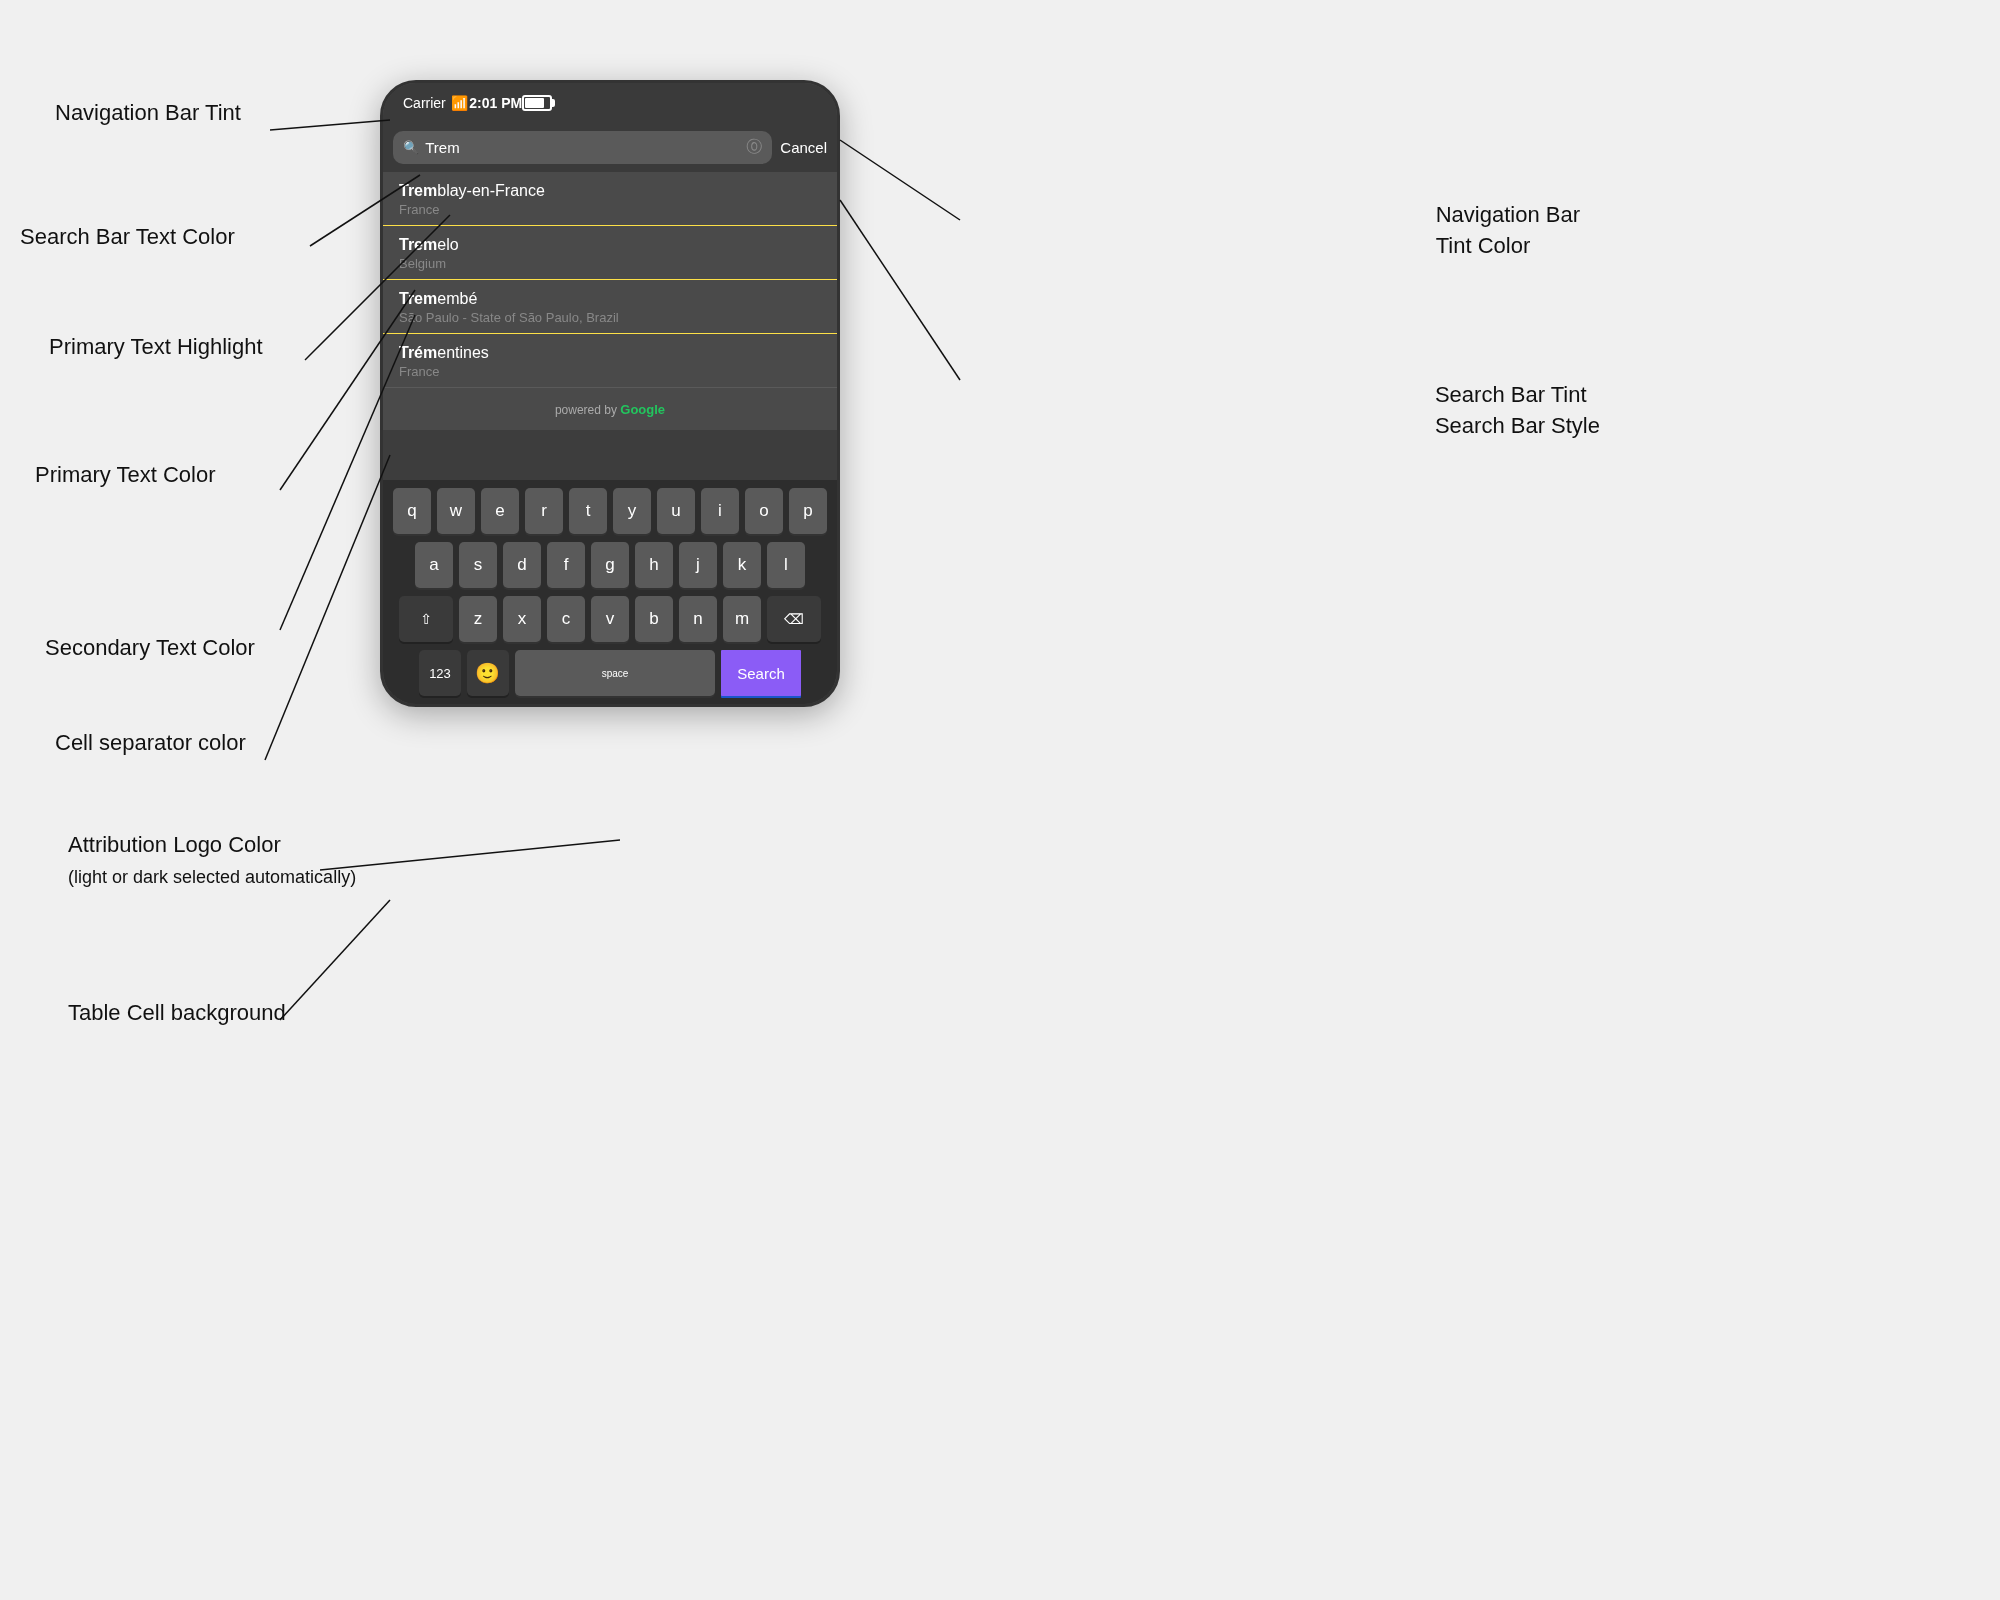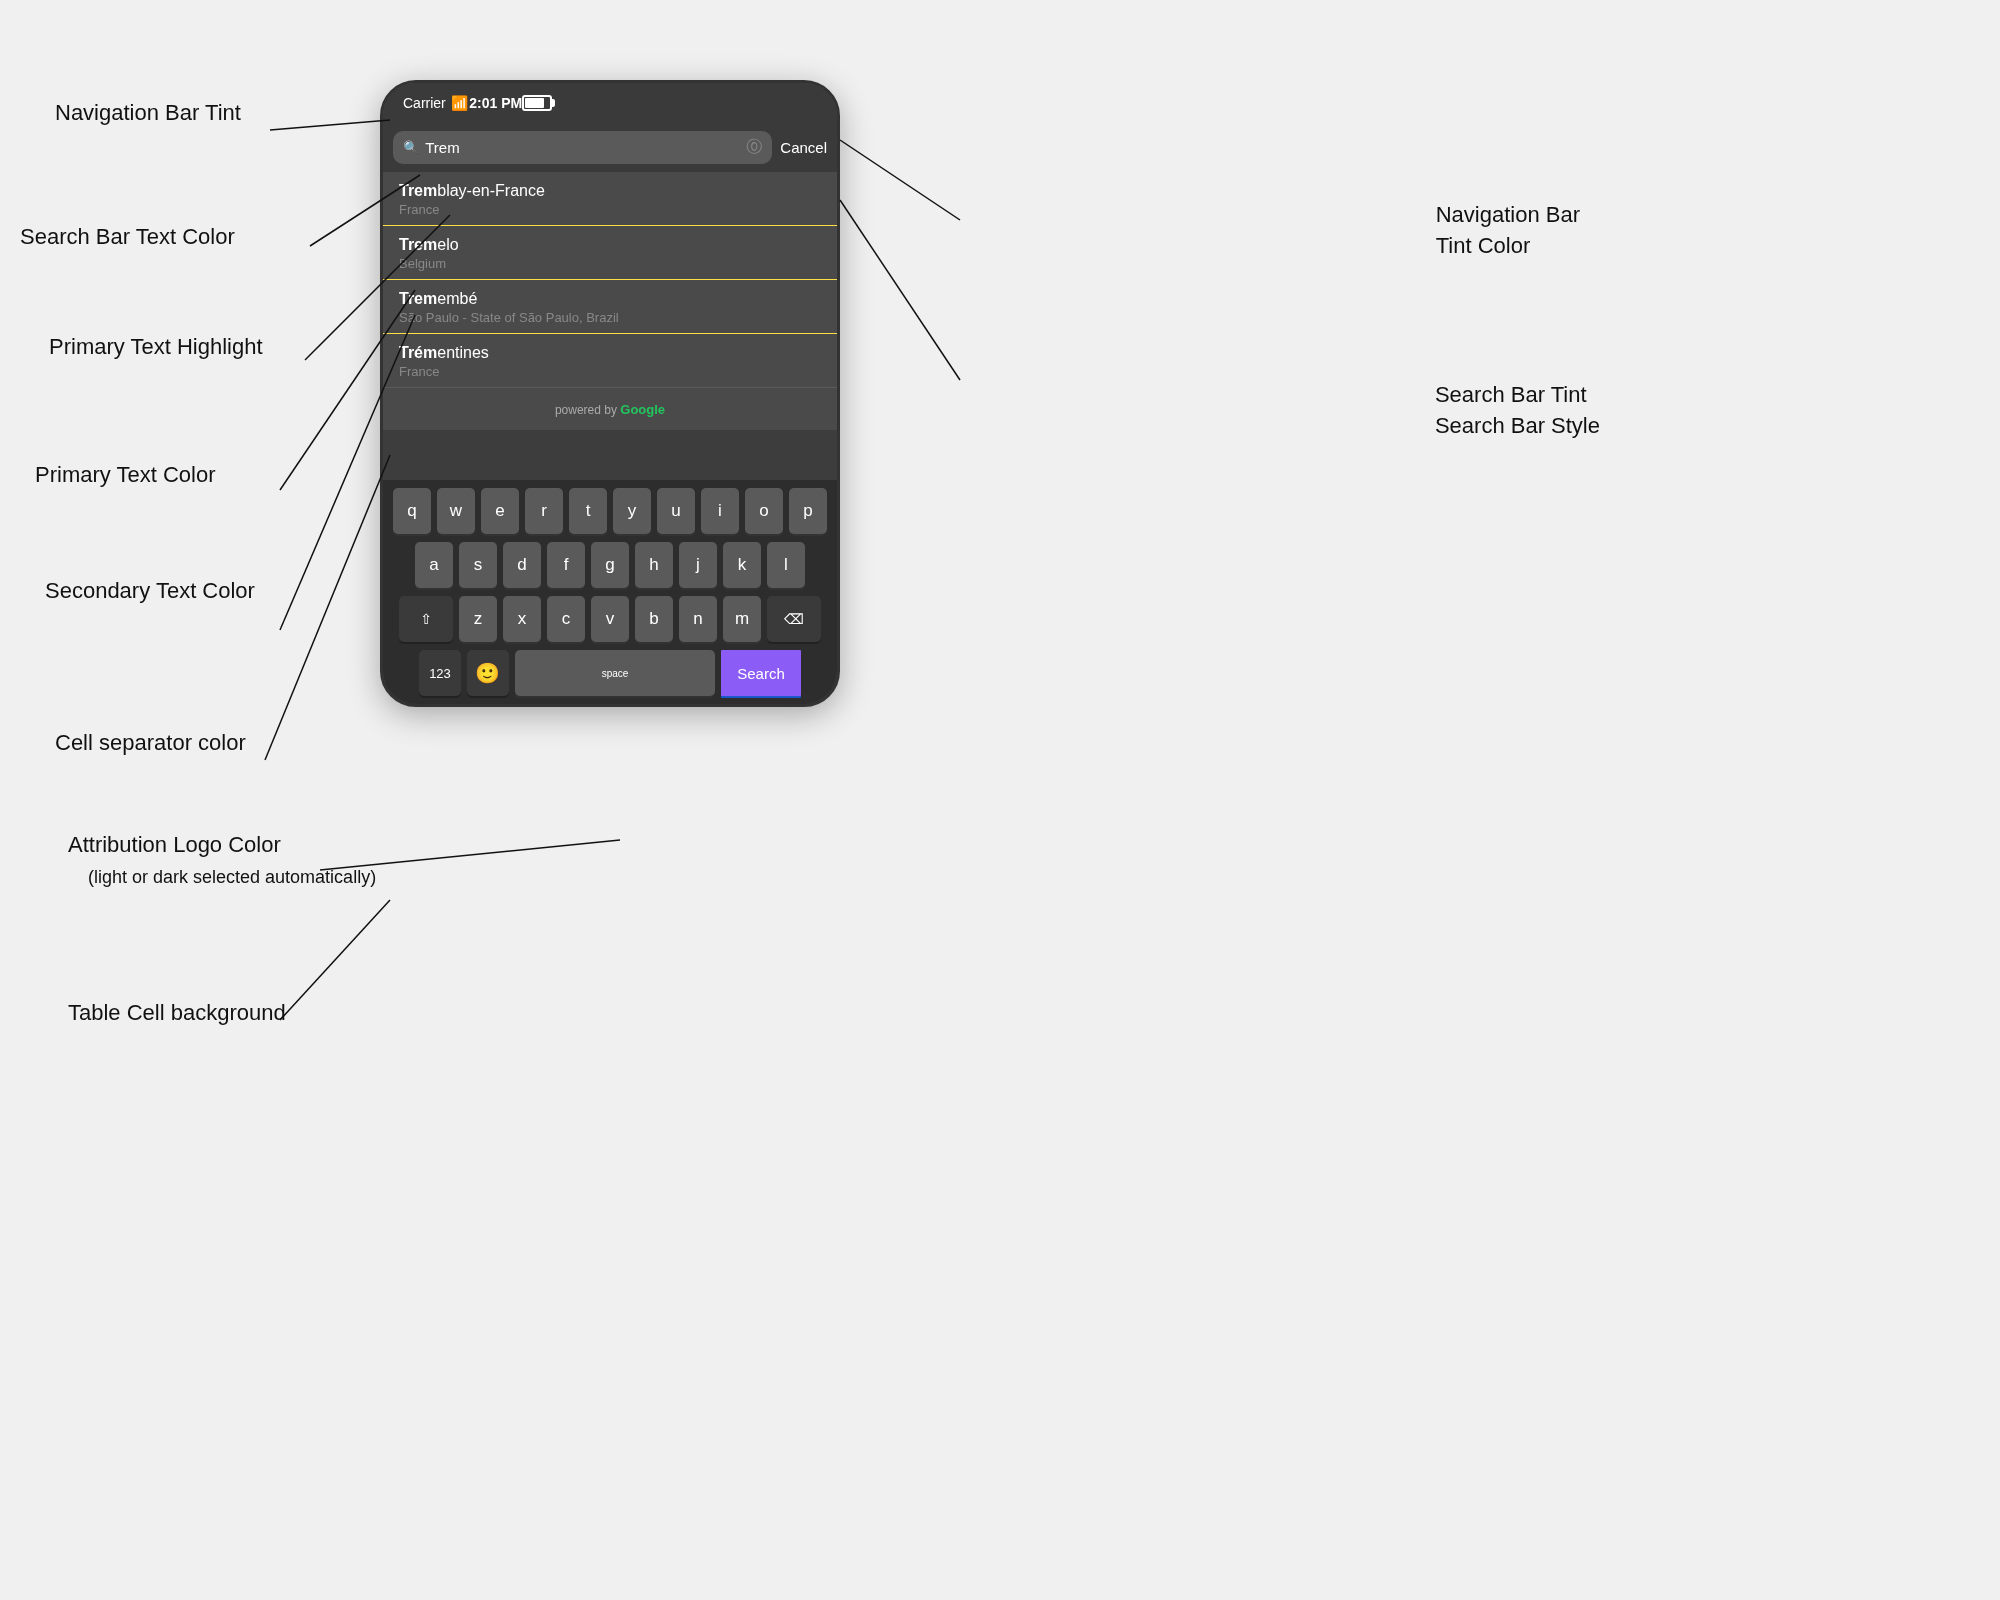--- a/index.html
+++ b/index.html
@@ -417,19 +417,19 @@
 
   <line x1="840" y1="140" x2="960" y2="220" stroke="#111" stroke-width="1.5"></line>
 
   <line x1="840" y1="200" x2="960" y2="380" stroke="#111" stroke-width="1.5"></line>
 </svg>
 
 <div class="annotation" style="left:55px; top:100px;">Navigation Bar Tint</div>
 <div class="annotation" style="left:20px; top:224px;">Search Bar Text Color</div>
 <div class="annotation" style="left:15px; top:334px;margin-left:34px;">Primary Text Highlight</div>
 <div class="annotation" style="left:35px; top:462px;">Primary Text Color</div>
-<div class="annotation" style="left:45px; top:578px;">Secondary Text Color</div>
+<div class="annotation" style="left:45px; top:635px;">Secondary Text Color</div>
 <div class="annotation" style="left:55px; top:730px;">Cell separator color</div>
-<div class="annotation" style="left:68px; top:830px; line-height:1.4;">Attribution Logo Color<br><span style="font-size:18px;margin-left:20px;">(light or dark selected automatically)</span></div>
+<div class="annotation" style="left:68px; top:830px; line-height:1.4;">Attribution Logo Color<br><span style="font-size:18px;">(light or dark selected automatically)</span></div>
 <div class="annotation" style="left:68px; top:1000px;">Table Cell background</div>
 
 <div class="annotation-right" style="right:420px; top:200px; line-height:1.4;">Navigation Bar<br>Tint Color</div>
 <div class="annotation-right" style="right:400px; top:380px; line-height:1.4;">Search Bar Tint<br>Search Bar Style</div>
 
 </body></html>

